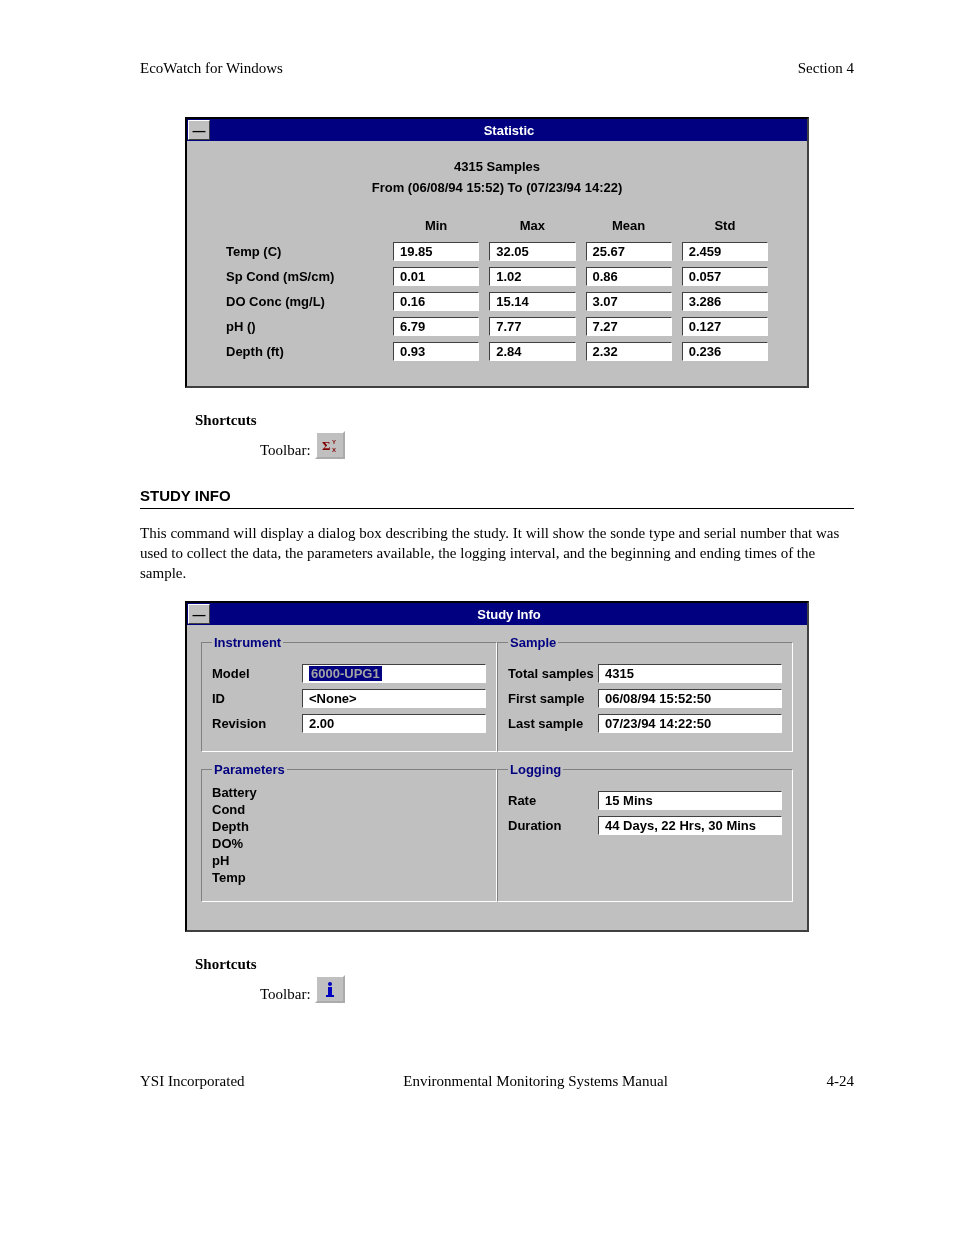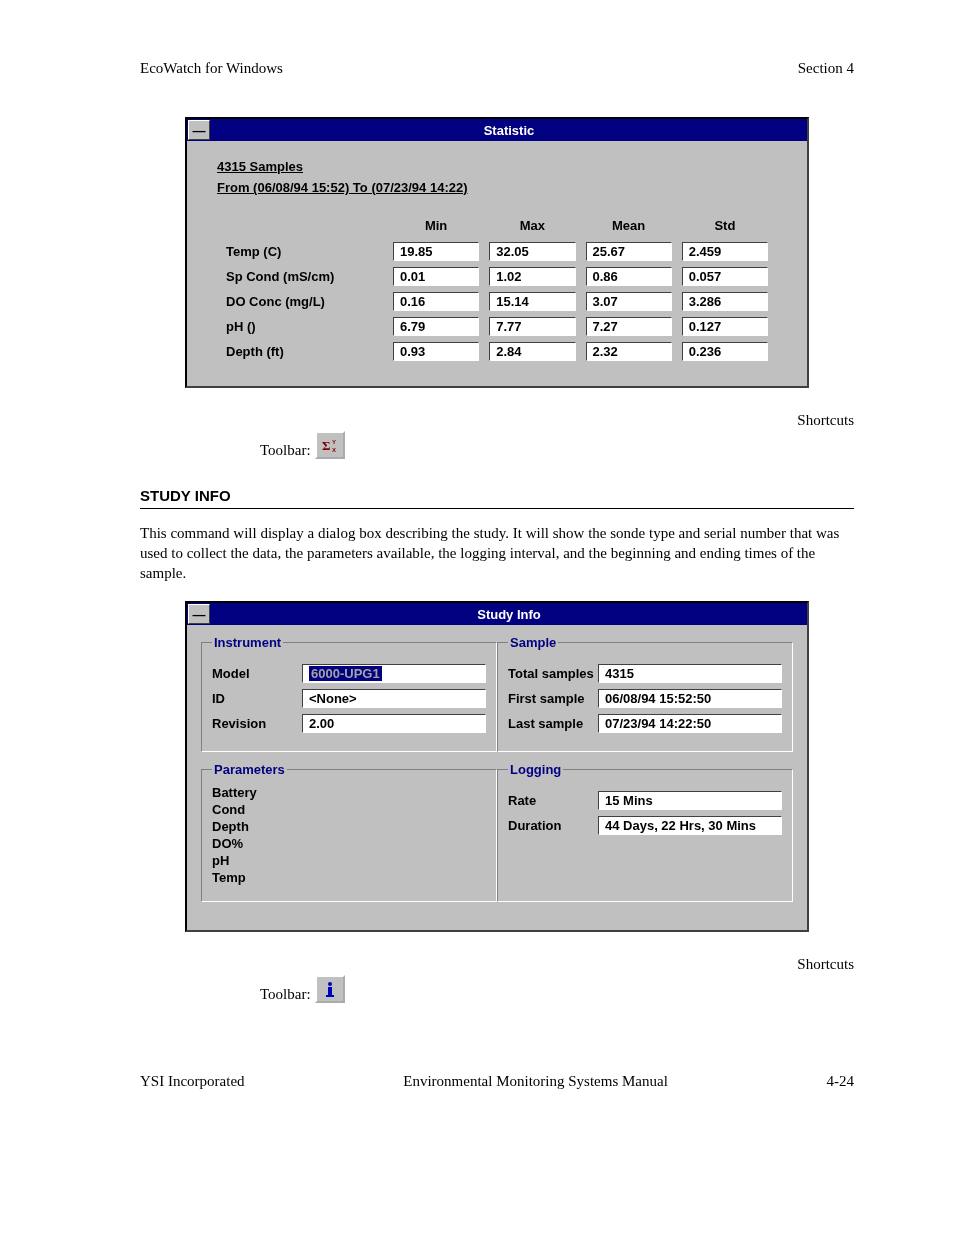--- a/index.html
+++ b/index.html
@@ -37,35 +37,35 @@
     background:#c0c0c0;
     border:1px solid #fff;
     border-right-color:#404040;
     border-bottom-color:#404040;
     margin:1px;
     display:flex; align-items:center; justify-content:center;
     font-size:13px; color:#000;
   }
   .titlebar .ttl { flex:1; text-align:center; }
   .stat-body { padding:10px 30px 20px 30px; font-weight:bold; }
-  .stat-head { margin:6px 0 14px 0; line-height:1.6;text-decoration:underline; }
+  .stat-head { text-align:center; margin:6px 0 14px 0; line-height:1.6; }
   table.stats { border-collapse:separate; border-spacing:8px 4px; width:100%; }
   table.stats th { font-weight:bold; text-align:center; padding-bottom:4px; }
   table.stats td.lab { text-align:left; white-space:nowrap; width:150px; padding-right:8px;}
   .cell {
     background:#fff;
     border:1px solid #404040;
     border-right-color:#fff;
     border-bottom-color:#fff;
     padding:1px 6px;
     font-weight:bold;
     min-width:70px;
     display:block;
   }
-  .shortcuts-h { font-weight:normal; margin:24px 0 2px 55px;text-align:right; }
+  .shortcuts-h { font-weight:bold; margin:24px 0 2px 55px; }
   .toolbar-line { margin-left:120px; display:flex; align-items:flex-end; gap:4px;}
   .toolbar-btn {
     display:inline-flex; align-items:center; justify-content:center;
     width:26px; height:24px;
     background:#c0c0c0;
     border:2px outset #fff;
     font-family:Arial,sans-serif; font-weight:bold; font-size:14px;
   }
   .toolbar-btn svg { display:block; }
   h3.section { font-family:Arial,sans-serif; font-weight:bold; font-size:15px; margin:28px 0 4px 0; }

